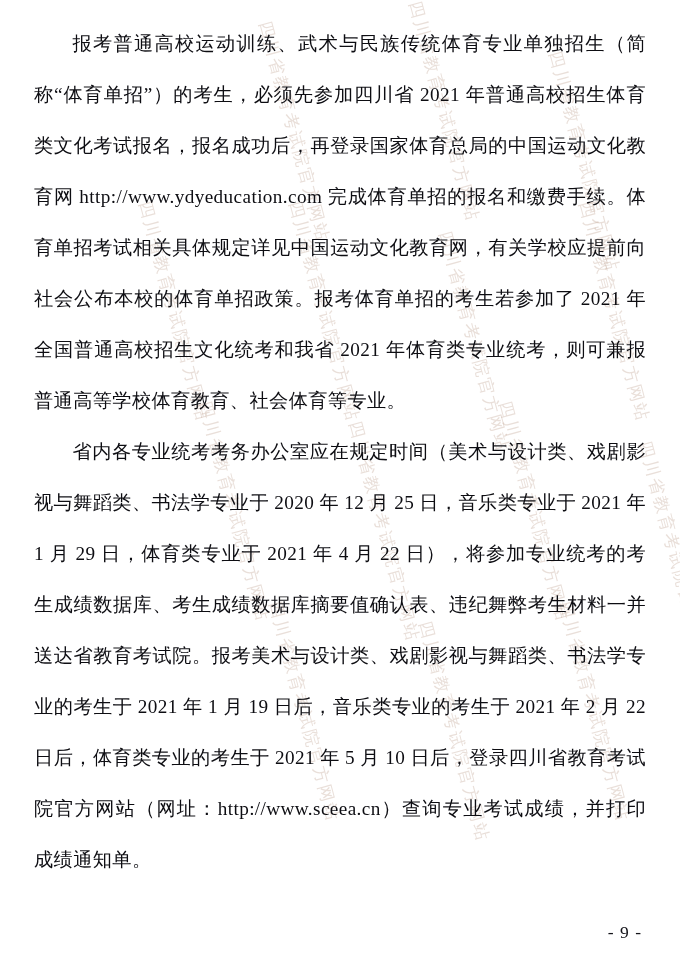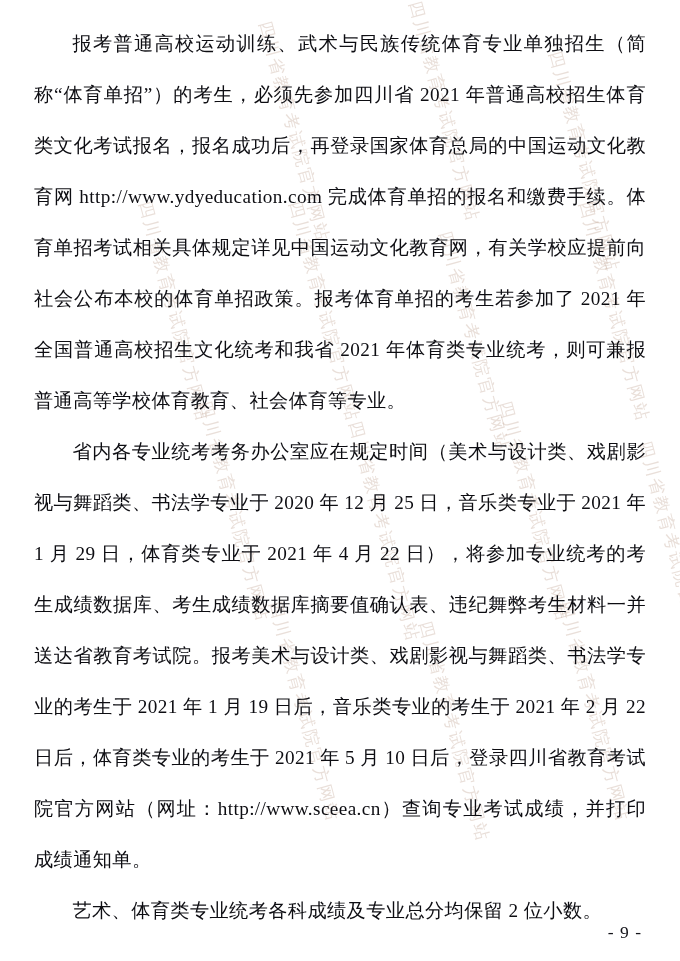--- a/index.html
+++ b/index.html
@@ -90,17 +90,16 @@
     <div class="wm" style="left: 420px; top: 500px; transform: rotate(75deg);">四川省教育考试院官方网站</div>
     <div class="wm" style="left: 560px; top: 540px; transform: rotate(75deg);">四川省教育考试院官方网站</div>
     <div class="wm" style="left: 190px; top: 700px; transform: rotate(75deg);">四川省教育考试院官方网站</div>
     <div class="wm" style="left: 340px; top: 720px; transform: rotate(75deg);">四川省教育考试院官方网站</div>
     <div class="wm" style="left: 480px; top: 700px; transform: rotate(75deg);">四川省教育考试院官方网站</div>
   </div>
 
   <div class="doc-body">
     <p class="para">报考普通高校运动训练、武术与民族传统体育专业单独招生（简称“体育单招”）的考生，必须先参加四川省 2021 年普通高校招生体育类文化考试报名，报名成功后，再登录国家体育总局的中国运动文化教育网 http://www.ydyeducation.com 完成体育单招的报名和缴费手续。体育单招考试相关具体规定详见中国运动文化教育网，有关学校应提前向社会公布本校的体育单招政策。报考体育单招的考生若参加了 2021 年全国普通高校招生文化统考和我省 2021 年体育类专业统考，则可兼报普通高等学校体育教育、社会体育等专业。</p>
     <p class="para">省内各专业统考考务办公室应在规定时间（美术与设计类、戏剧影视与舞蹈类、书法学专业于 2020 年 12 月 25 日，音乐类专业于 2021 年 1 月 29 日，体育类专业于 2021 年 4 月 22 日），将参加专业统考的考生成绩数据库、考生成绩数据库摘要值确认表、违纪舞弊考生材料一并送达省教育考试院。报考美术与设计类、戏剧影视与舞蹈类、书法学专业的考生于 2021 年 1 月 19 日后，音乐类专业的考生于 2021 年 2 月 22 日后，体育类专业的考生于 2021 年 5 月 10 日后，登录四川省教育考试院官方网站（网址：http://www.sceea.cn）查询专业考试成绩，并打印成绩通知单。</p>
-    <p class="para">艺术、体育类专业统考各科成绩及专业总分均保留 2 位小数。</p>
   </div>
 
   <div id="footer">- 9 -</div>
 </div>
 
 </body></html>

